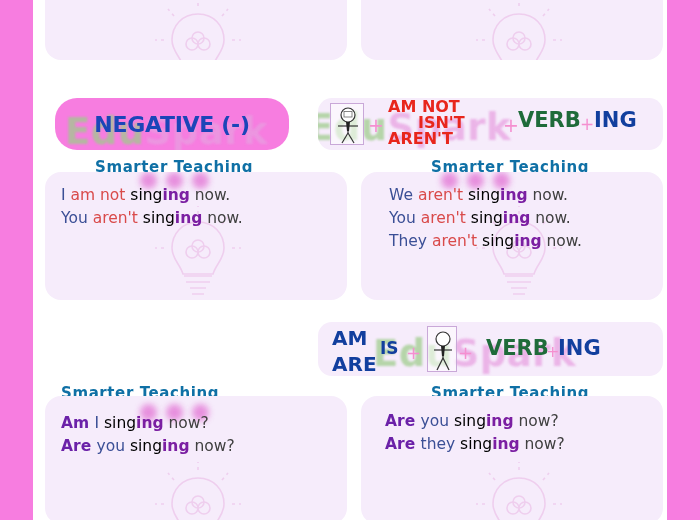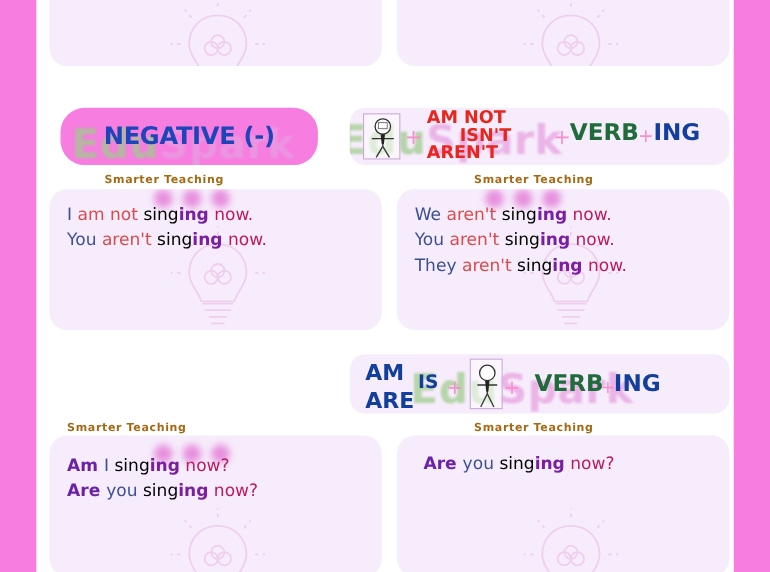--- a/index.html
+++ b/index.html
@@ -44,22 +44,22 @@
     white-space:nowrap;
   }
   .wm-edu {
     font-size:37px;
     filter: blur(1.1px);
     opacity:.72;
   }
   .wm-edu .e1 { color:#9dcc8a; }
   .wm-edu .e2 { color:#e79fe0; }
   .wm-smart {
-    font-size:10px;
-    color:#a16207;
+    font-size:15px;
+    color:#0369a1;
     filter: blur(.6px);
     opacity:.95;
     letter-spacing:.6px;
   }
 
   
   .badge {
     position:absolute;
     background:#f77de0;
     border-radius:22px;
@@ -87,21 +87,21 @@
     line-height:23px;
     white-space:nowrap;
     z-index:4;
   }
   .lines div { white-space:nowrap; }
   .subj { color:#3b4f96; }
   .aux-neg { color:#d94a4a; }
   .aux-q { color:#6b21a8; font-weight:bold; }
   .stem { color:#000000; }
   .ing { color:#7b1fa2; font-weight:bold; }
-  .now { color:#be185d;margin-top:20px; }
+  .now { color:#404040;margin-top:20px; }
 
   
   .dots { position:absolute; z-index:2; pointer-events:none; }
   .dot {
     position:absolute;
     width:17px; height:17px;
     border-radius:50%;
     background:#e47fd8;
     filter: blur(3.2px);
     opacity:.85;
@@ -239,21 +239,21 @@
               <circle cx="54" cy="50" r="6"></circle>
               <circle cx="48" cy="44" r="6"></circle>
           </g>
         </svg>
       </div>
       <div class="dots" style="left:80px; top:0px;">
         <div class="dot"></div>
         <div class="dot" style="left:26px;"></div>
         <div class="dot" style="left:52px;"></div>
       </div>
-      <div class="lines" style="left:16px; top:12px;">
+      <div class="lines" style="left:28px; top:12px;">
           <div><span class="subj">We </span><span class="aux-neg">aren't </span><span class="stem">sing</span><span class="ing">ing</span><span class="now"> now.</span></div>
           <div><span class="subj">You </span><span class="aux-neg">aren't </span><span class="stem">sing</span><span class="ing">ing</span><span class="now"> now.</span></div>
           <div><span class="subj">They </span><span class="aux-neg">aren't </span><span class="stem">sing</span><span class="ing">ing</span><span class="now"> now.</span></div>
         </div>
     </div>
 
     <div class="wm-text wm-smart" style="left:28px; top:384px;">Smarter Teaching</div>
 
     <div class="card flat" style="left:285px; top:322px; width:345px; height:54px;">
       <div class="wm-text wm-edu" style="left:55px; top:10px;">
@@ -316,17 +316,18 @@
             <path d="M34 74 L62 74 M36 80 L60 80 M40 86 L56 86 M42 92 L54 92"></path>
             <path d="M48 12 L48 4 M24 22 L18 15 M72 22 L78 15 M14 46 L5 46 M82 46 L91 46" stroke-dasharray="3 4"></path>
             <circle cx="42" cy="50" r="6"></circle>
               <circle cx="54" cy="50" r="6"></circle>
               <circle cx="48" cy="44" r="6"></circle>
           </g>
         </svg>
       </div>
       <div class="lines" style="left:24px; top:14px;">
           <div><span class="aux-q">Are </span><span class="subj">you </span><span class="stem">sing</span><span class="ing">ing</span><span class="now"> now?</span></div>
+          <div><span class="aux-q">Are </span><span class="subj">they </span><span class="stem">sing</span><span class="ing">ing</span><span class="now"> now?</span></div>
         </div>
     </div>
 
   </div>
 </div>
 
 </body></html>

